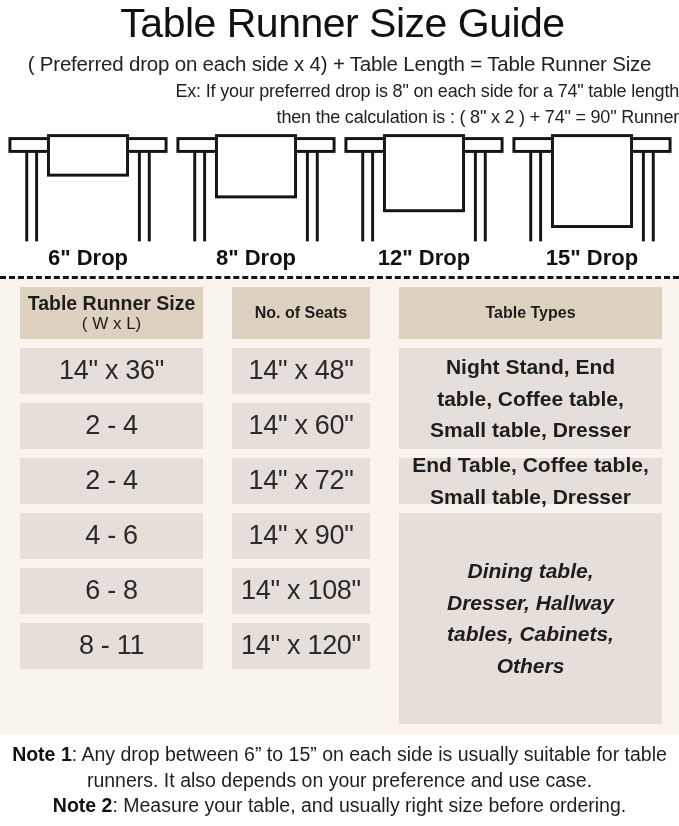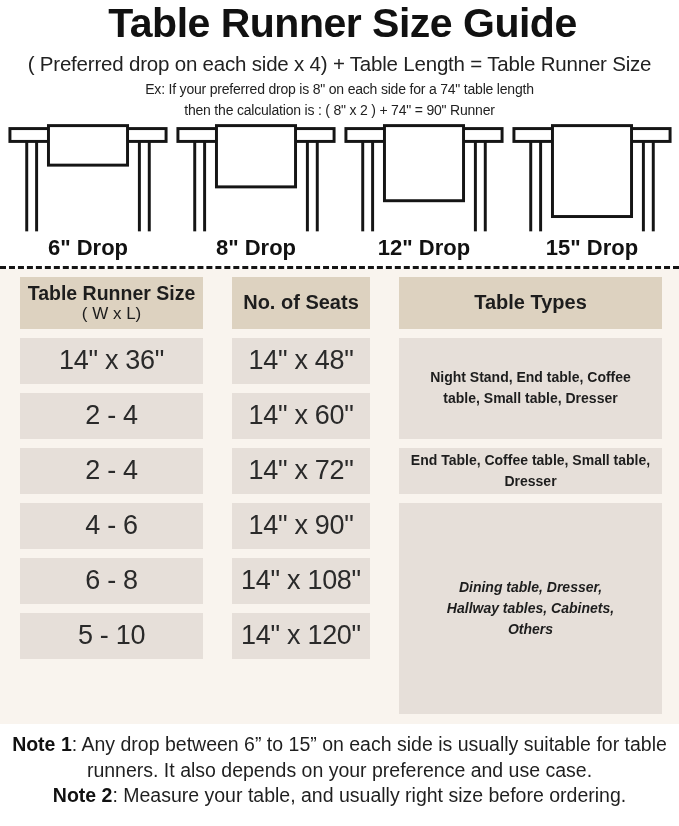--- a/index.html
+++ b/index.html
@@ -5,23 +5,23 @@
   * { margin:0; padding:0; box-sizing:border-box; }
   body { background:#fff; }
   .page {
     width:679px; height:826px; background:#ffffff;
     font-family:"Liberation Sans", sans-serif; color:#1b1b1b;
     overflow:hidden; position:relative;
   }
 
   
   .header { text-align:center; padding-top:1px; }
-  .title { font-size:41px; font-weight:bold; letter-spacing:-0.5px; color:#111; line-height:1.12;padding-left:6px; }
+  .title { font-size:41px; font-weight:normal; letter-spacing:-0.5px; color:#111; line-height:1.12;padding-left:6px; }
   .formula-line { font-size:20.5px; letter-spacing:-0.2px; margin-top:5px; color:#222; }
-  .example-line { font-size:14px; letter-spacing:-0.2px; margin-top:5px; color:#222; }
+  .example-line { font-size:18px; letter-spacing:-0.2px; margin-top:5px; color:#222;text-align:right; }
 
   
   .figures { display:flex; justify-content:space-between; padding:2px 4px 0 4px; }
   .figure { width:168px; text-align:center; }
   .figure svg { display:block; margin:0 auto; }
   .figure-label { font-size:22px; font-weight:bold; color:#111; margin-top:1px; }
 
   .divider { border-top:3px dashed #151515; width:679px; margin-top:5px; }
 
   
@@ -35,28 +35,28 @@
     grid-template-rows:52px repeat(7, 46px);
     column-gap:29px; row-gap:9px;
   }
   .hcell {
     background:#ddd2c0; display:flex; flex-direction:column;
     align-items:center; justify-content:center;
     font-weight:bold; color:#1d1d1d;
   }
   .hcell .h-main { font-size:19.5px; line-height:1.15; }
   .hcell .h-sub { font-size:17px; font-weight:normal; line-height:1.15; }
-  .hcell.single { font-size:20px; }
+  .hcell.single { font-size:16px; }
   .dcell {
     background:#e6dfd9; display:flex; align-items:center; justify-content:center;
     font-size:27px; color:#2a2a2a; letter-spacing:-0.3px;
   }
   .gcell {
     background:#e6dfd9; display:flex; align-items:center; justify-content:center;
-    font-weight:bold; font-size:14px; line-height:1.5; text-align:center; color:#1d1d1d;
+    font-weight:bold; font-size:21px; line-height:1.5; text-align:center; color:#1d1d1d;
   }
   .gcell .gtext { display:inline-block; }
   .g1 { grid-column:3; grid-row:2 / span 2; }
   .g1 .gtext { max-width:215px; }
   .g2 { grid-column:3; grid-row:4; }
   .g2 .gtext { max-width:252px; }
   .g3 { grid-column:3; grid-row:5 / span 4;font-style:italic; }
   .g3 .gtext { max-width:185px; }
 
   
@@ -157,21 +157,21 @@
       <div class="dcell">14" x 72"</div>
       <div class="dcell">4 - 6</div>
       <div class="gcell g3">
         <span class="gtext">Dining table, Dresser, Hallway tables, Cabinets, Others</span>
       </div>
 
       <div class="dcell">14" x 90"</div>
       <div class="dcell">6 - 8</div>
 
       <div class="dcell">14" x 108"</div>
-      <div class="dcell">5 - 10</div>
+      <div class="dcell">8 - 11</div>
 
       <div class="dcell">14" x 120"</div>
 
     </div>
   </div>
 
   <div class="notes">
     <div class="note"><b>Note 1</b><span>: Any drop between 6” to 15” on each side is usually suitable for table runners. It also depends on your preference and use case.</span></div>
     <div class="note"><b>Note 2</b><span>: Measure your table, and usually right size before ordering.</span></div>
   </div>

